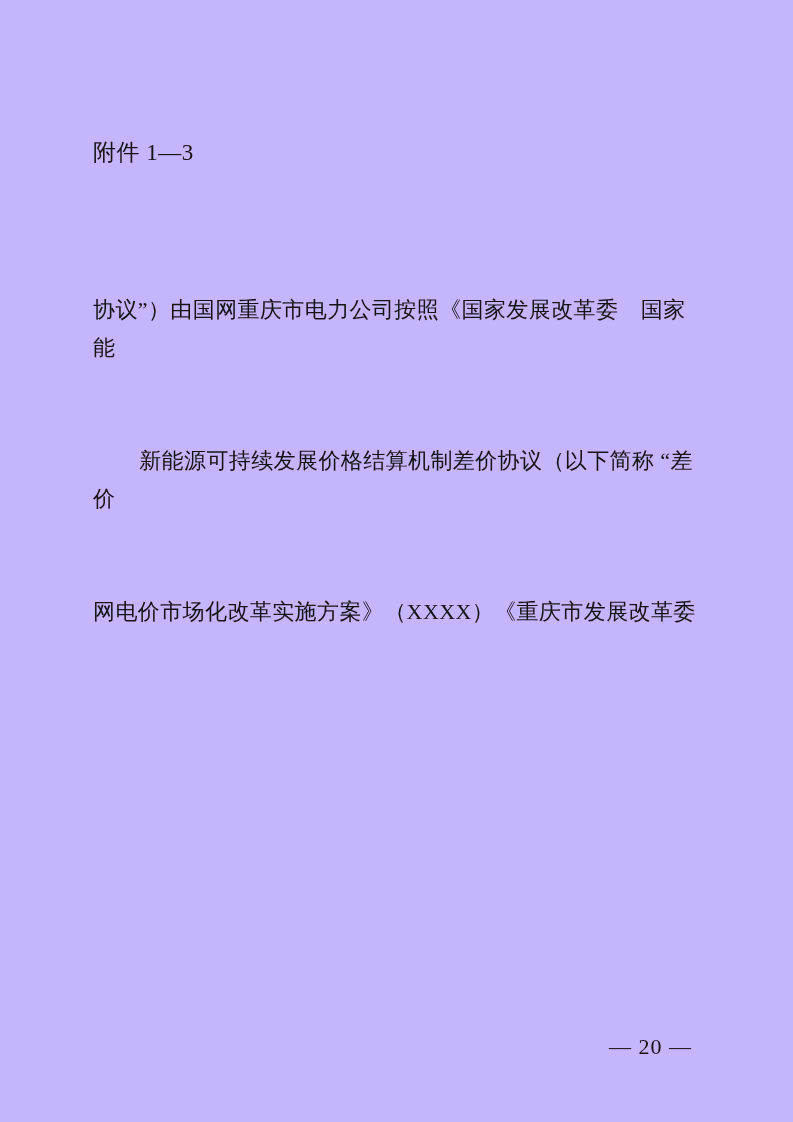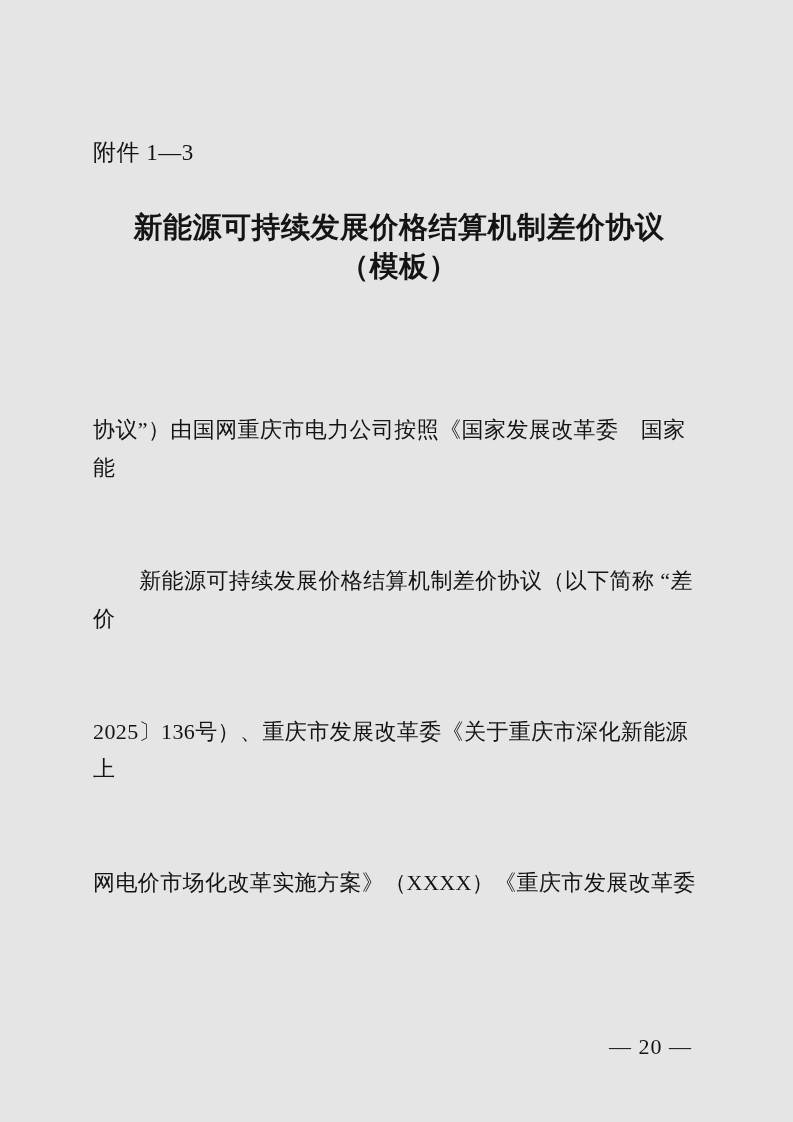--- a/index.html
+++ b/index.html
@@ -4,21 +4,21 @@
 <style>
   html, body {
     margin: 0;
     padding: 0;
     background: #ffffff;
   }
   .page {
     position: relative;
     width: 793px;
     height: 1122px;
-    background: #e5e5e5;
+    background: #c4b5fd;
     color: #141414;
     font-family: "Liberation Serif", "DejaVu Serif", serif;
     overflow: hidden;
   }
   .content {
     position: absolute;
     left: 93px;
     top: 140px;
     width: 612px;
   }
@@ -59,30 +59,25 @@
   }
 </style>
 </head>
 <body>
 
 <div class="page">
   <div class="content">
 
     <div class="attachment-label">附件 1—3</div>
 
-    <div class="doc-title">
-      <div class="title-line">新能源可持续发展价格结算机制差价协议</div>
-      <div class="title-line">（模板）</div>
-    </div>
 
     <div class="body-text">
 
       <div class="line">协议”）由国网重庆市电力公司按照《国家发展改革委　国家能</div>
       <div class="line indent">新能源可持续发展价格结算机制差价协议（以下简称 “差价</div>
-      <div class="line">2025〕136号）、重庆市发展改革委《关于重庆市深化新能源上</div>
       <div class="line">网电价市场化改革实施方案》（XXXX）《重庆市发展改革委</div>
       
       
       
 
       
       
       
       
 

